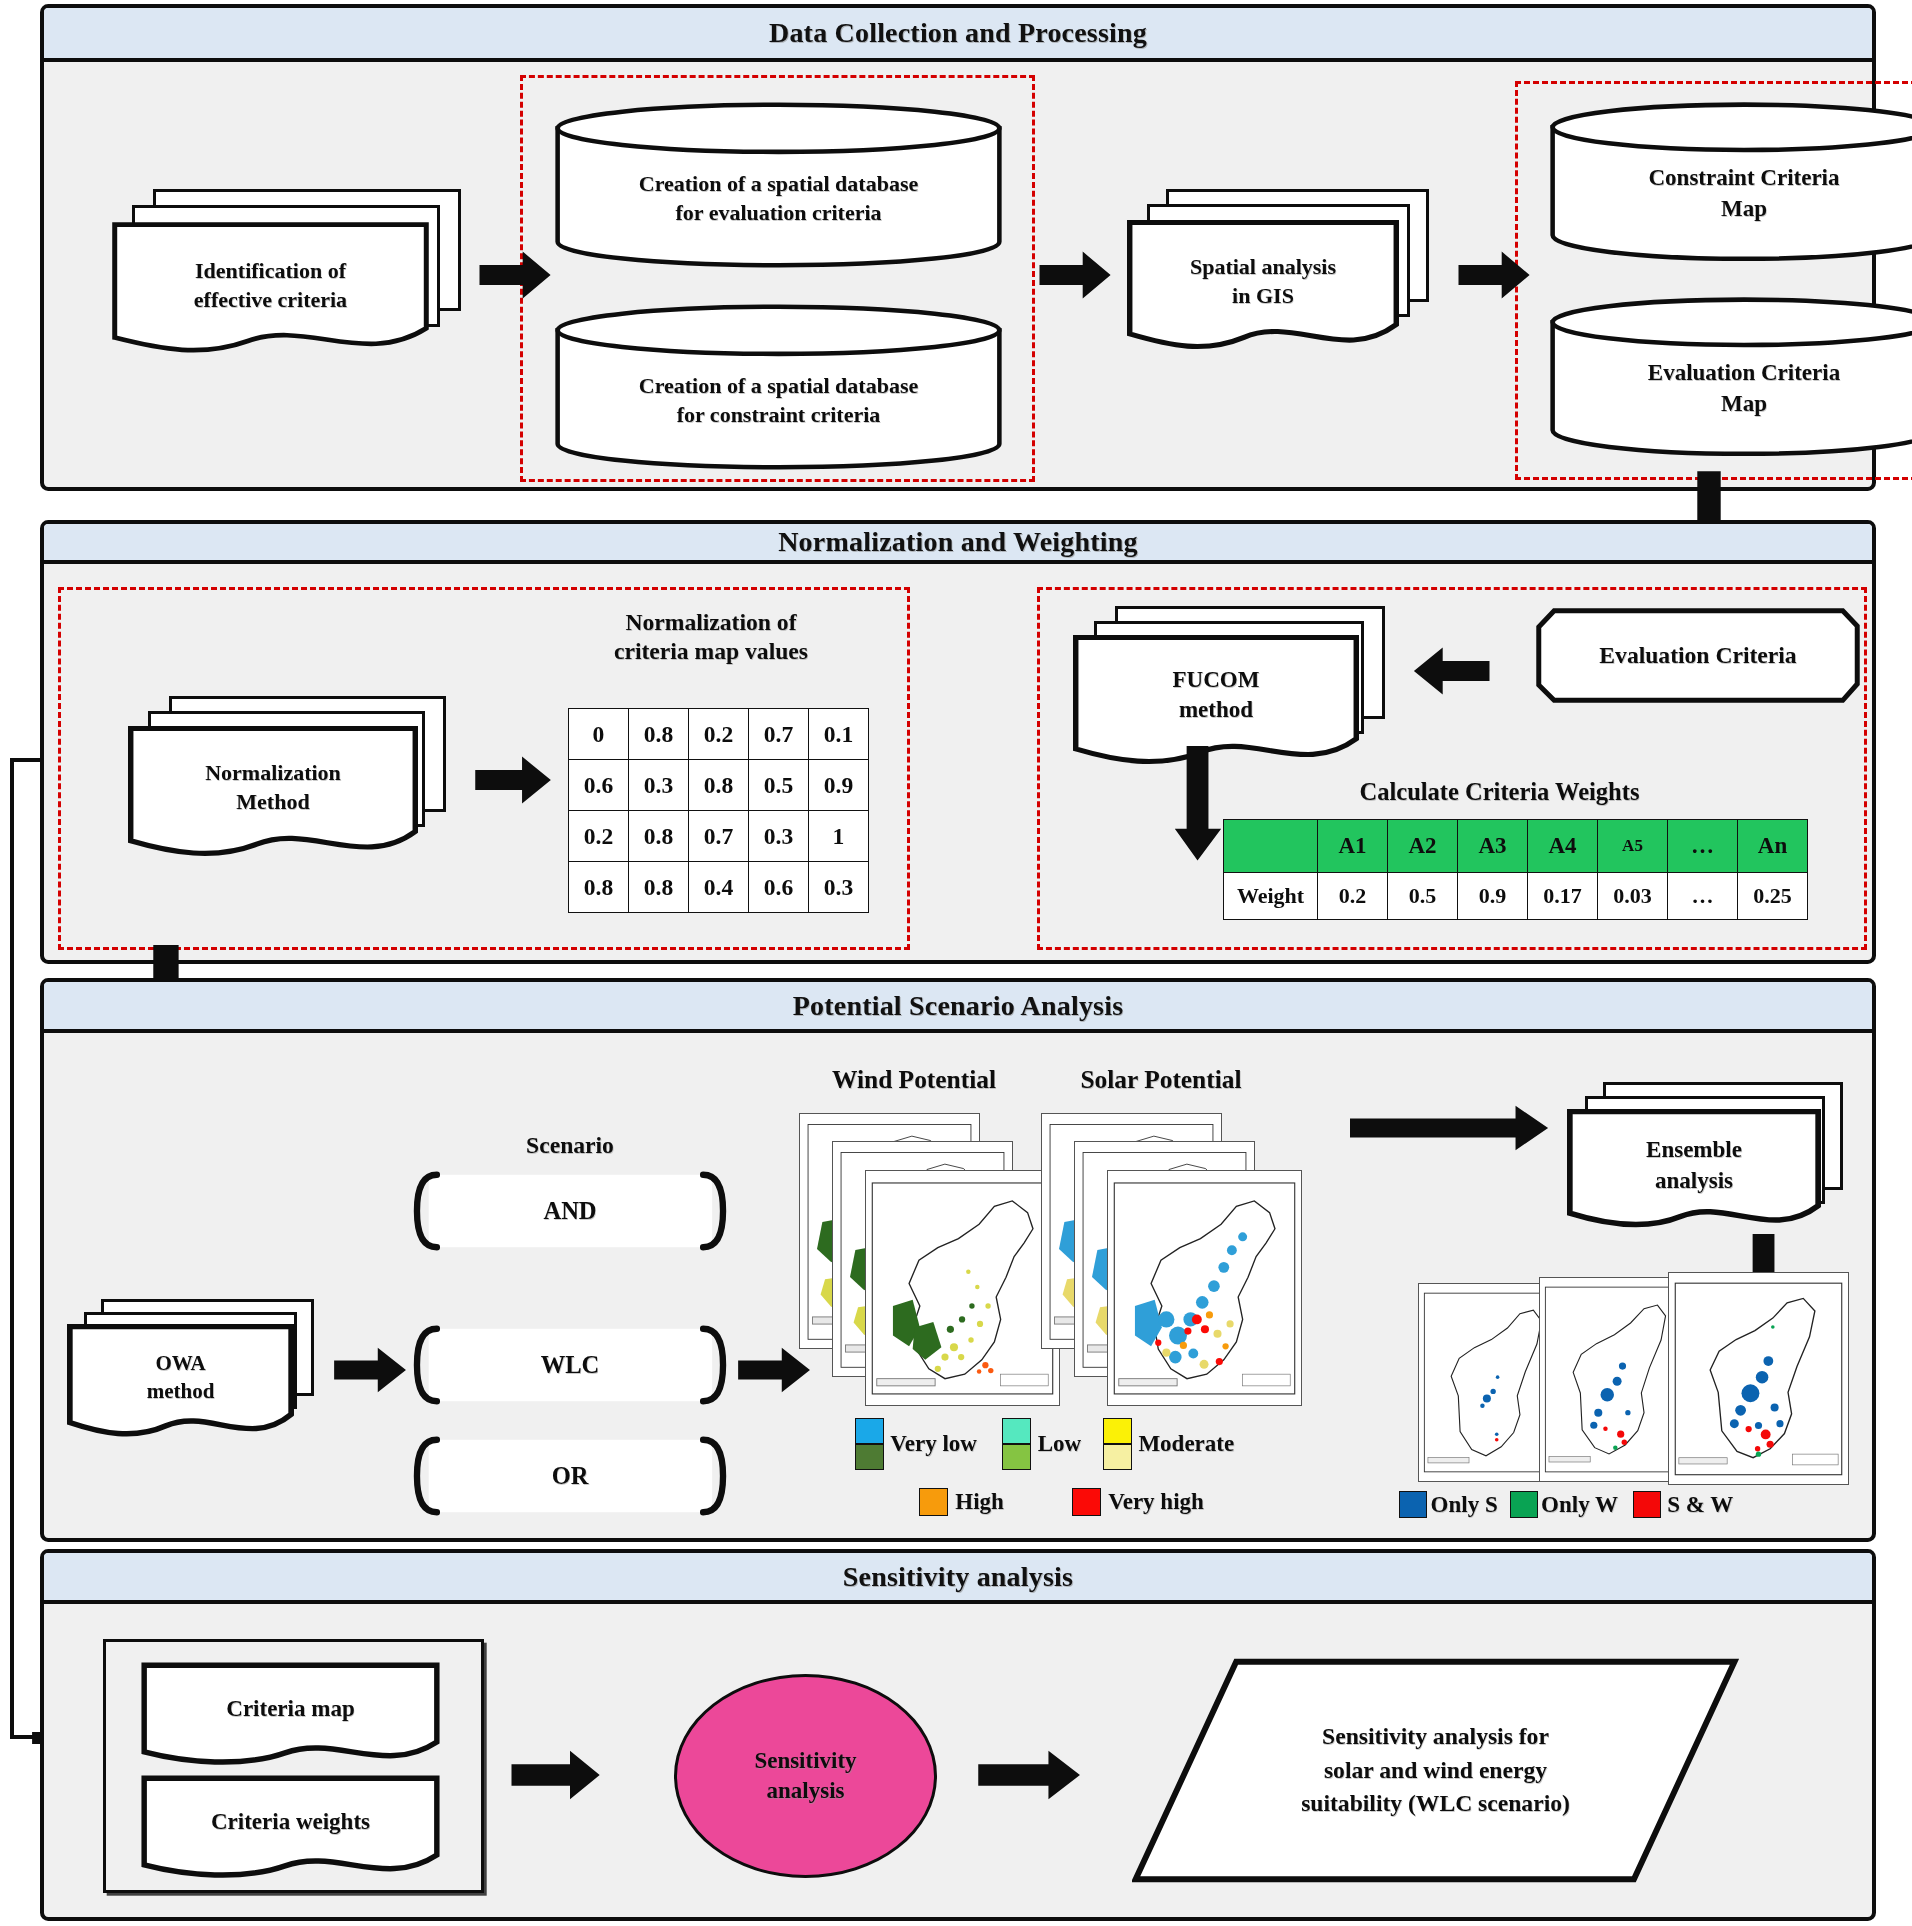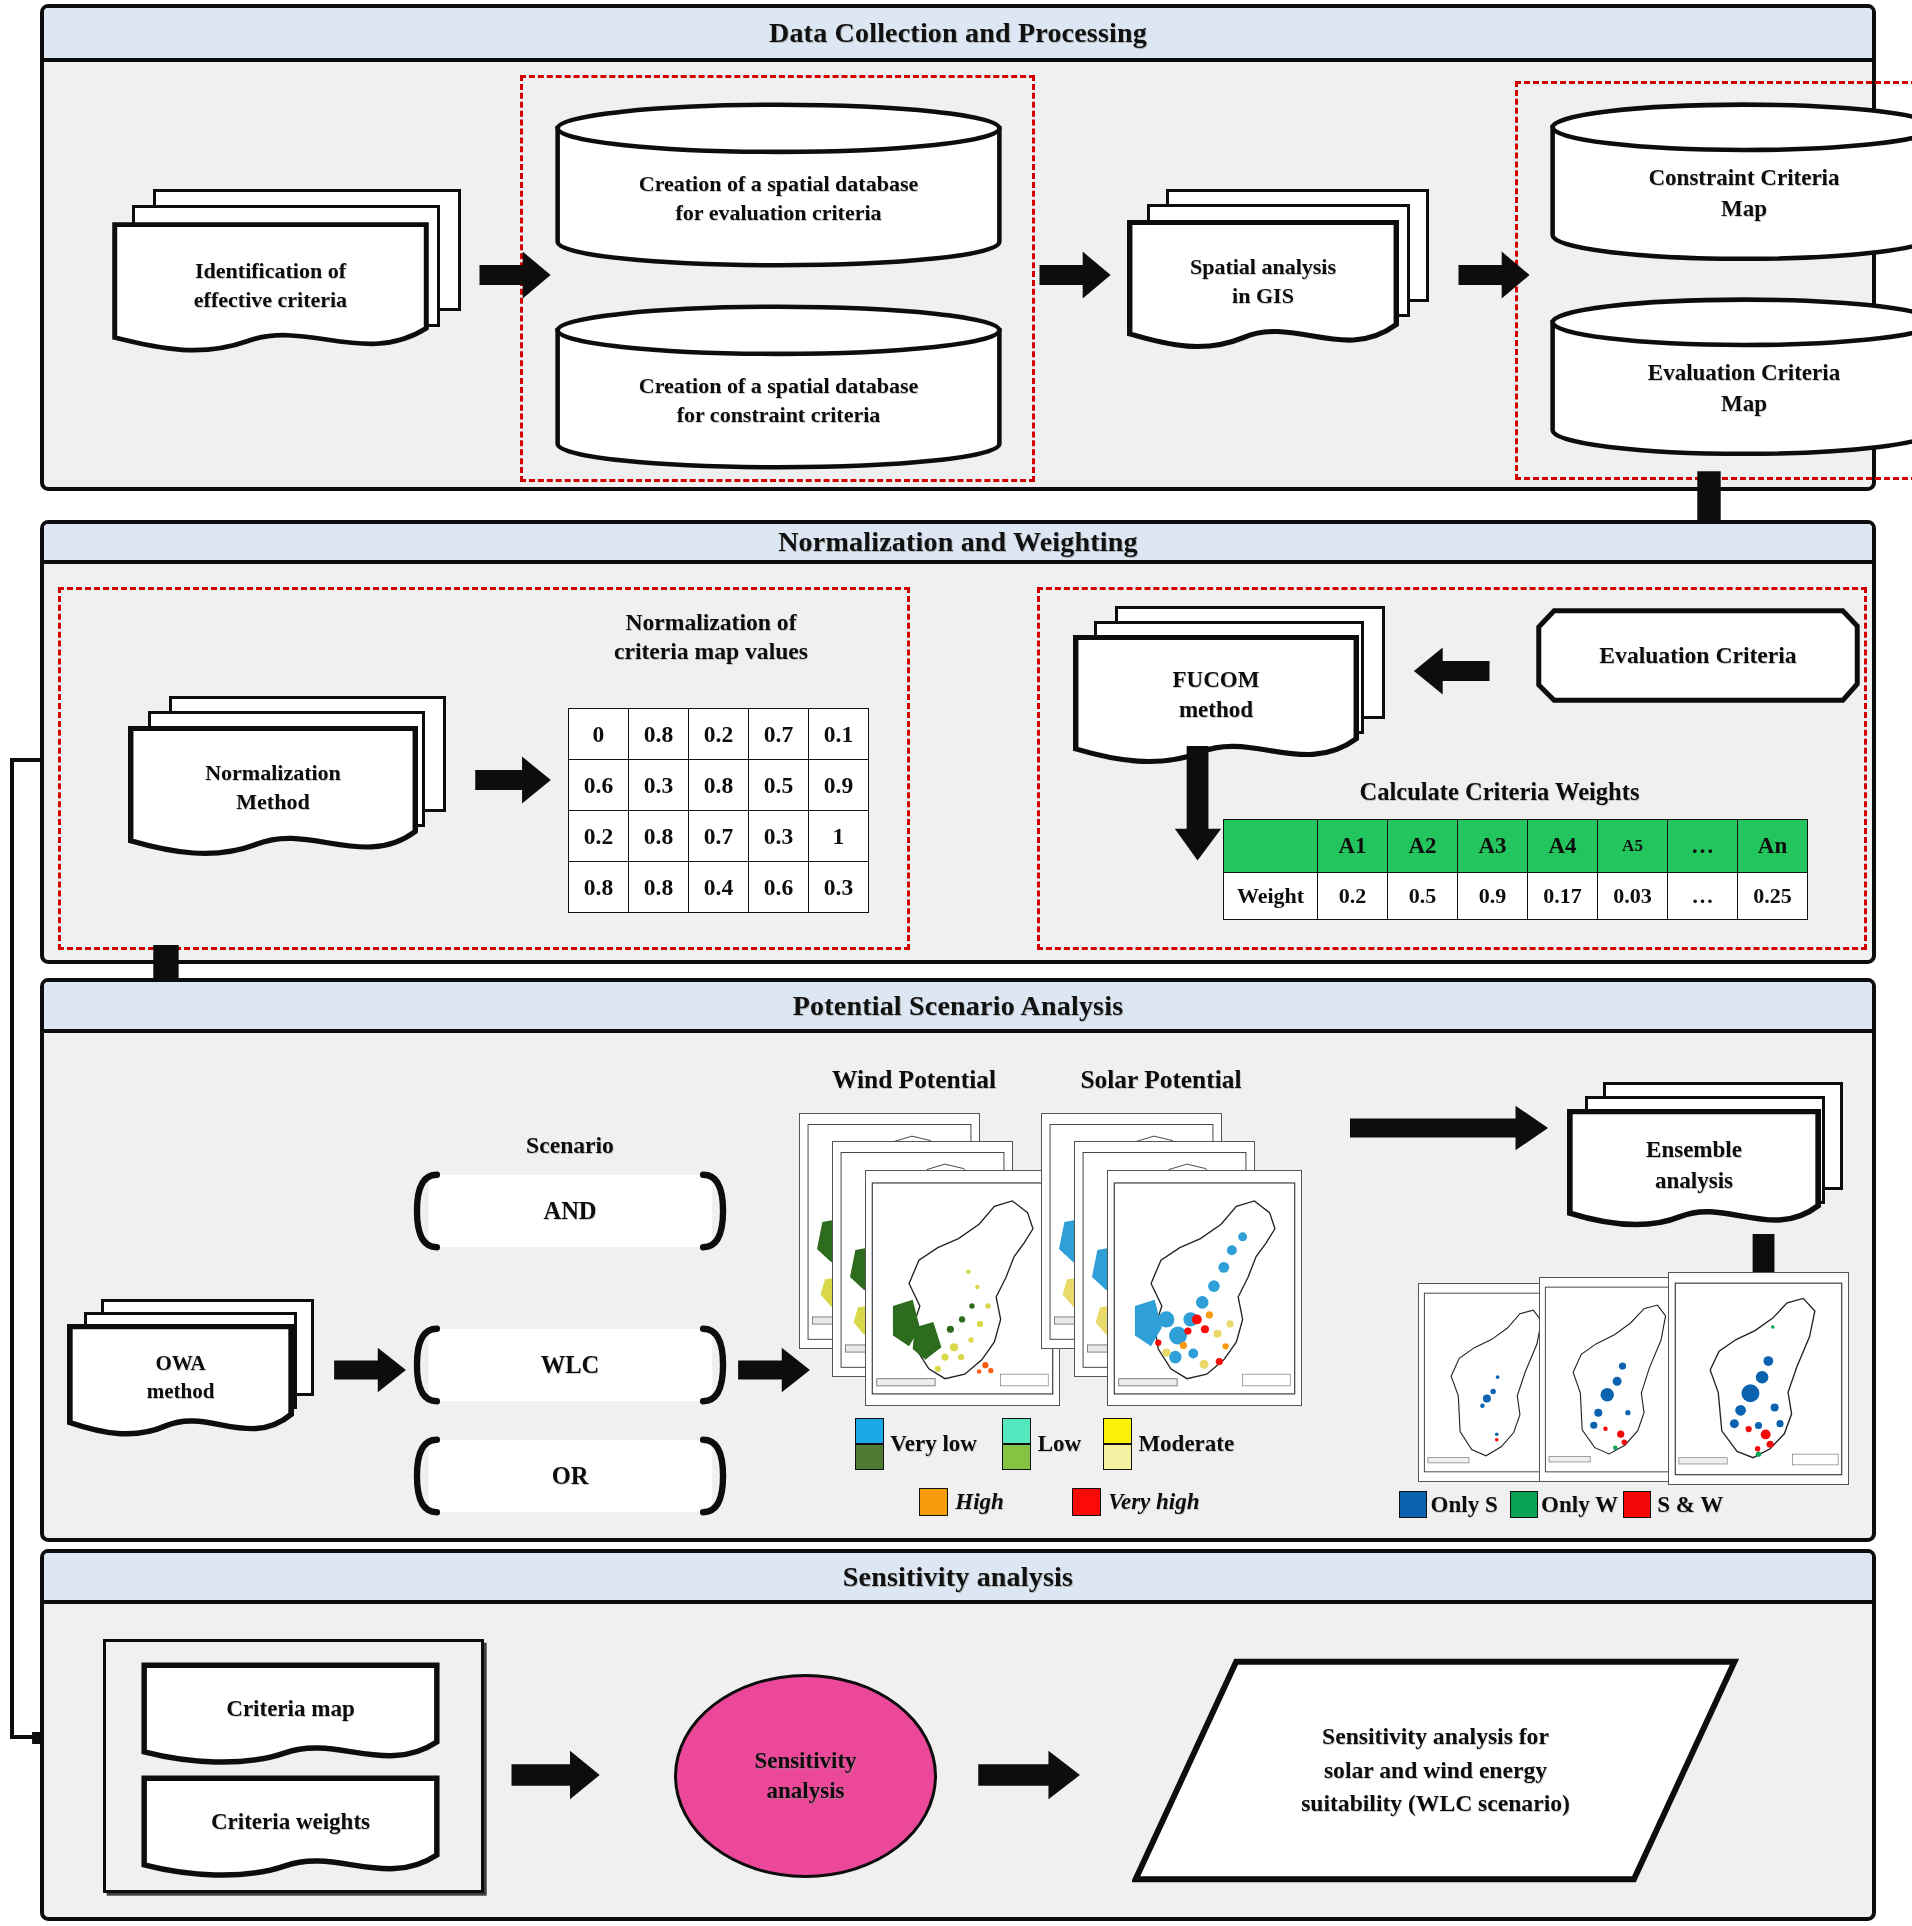--- a/index.html
+++ b/index.html
@@ -466,21 +466,21 @@
     </div>
     <div style="display:flex;align-items:center;">
       <div style="display:flex;flex-direction:column;">
         <div class="swatch" style="width:29px;height:26px;background:#fbf106;"></div>
         <div class="swatch" style="width:29px;height:26px;background:#f6f0a2;"></div>
       </div>
       <span class="legtxt" style="font-size:23px;margin-left:6.3px;">Moderate</span>
     </div>
   </div>
 
-  <div class="legrow" style="left:875px;top:499px;width:589px;height:41px;font-style:italic;">
+  <div class="legrow" style="left:875px;top:499px;width:589px;height:41px;">
     <div style="display:flex;align-items:center;margin-right:68px;">
       <div class="swatch" style="width:29px;height:28px;background:#f79b0c;"></div>
       <span class="legtxt" style="font-size:23px;margin-left:7.3px;">High</span>
     </div>
     <div style="display:flex;align-items:center;">
       <div class="swatch" style="width:29px;height:28px;background:#fb0a06;"></div>
       <span class="legtxt" style="font-size:23px;margin-left:7.3px;">Very high</span>
     </div>
   </div>
 
@@ -571,21 +571,21 @@
         <rect x="276" y="404" width="102" height="24" fill="#fff" stroke="#777" stroke-width="1.5"></rect>
       </svg>
     </div>
   </div>
 
   <div class="legrow" style="left:1355px;top:502px;width:476px;height:41px;">
     <div style="display:flex;align-items:center;margin-right:11.8px;">
       <div class="swatch" style="width:28px;height:27px;background:#0b63b0;"></div>
       <span class="legtxt" style="font-size:23px;margin-left:3.6px;">Only S</span>
     </div>
-    <div style="display:flex;align-items:center;margin-right:5px;">
+    <div style="display:flex;align-items:center;margin-right:15px;">
       <div class="swatch" style="width:28px;height:27px;background:#09a353;"></div>
       <span class="legtxt" style="font-size:23px;margin-left:3.6px;">Only W</span>
     </div>
     <div style="display:flex;align-items:center;">
       <div class="swatch" style="width:28px;height:27px;background:#f40808;"></div>
       <span class="legtxt" style="font-size:23px;margin-left:6.3px;">S &amp; W</span>
     </div>
   </div>
 </div>
 

